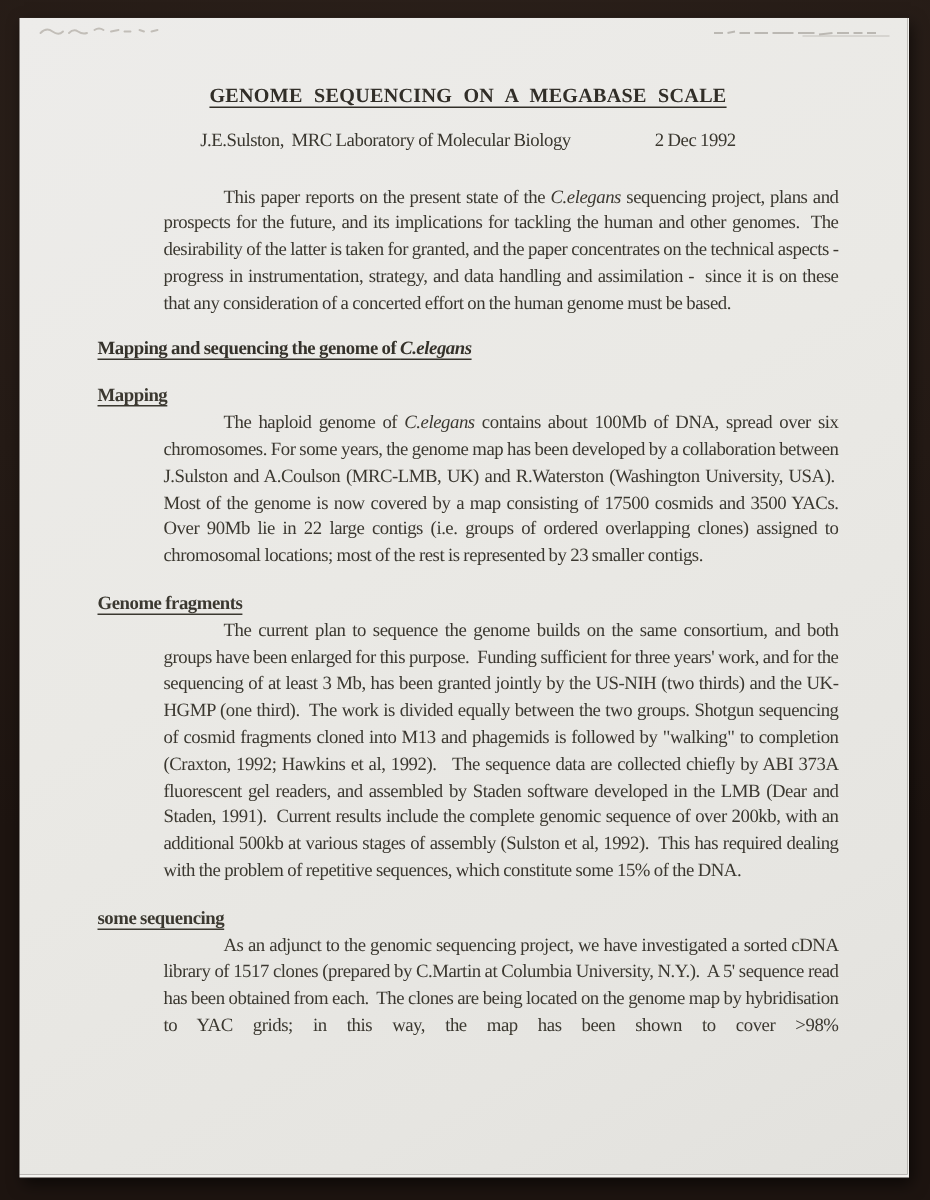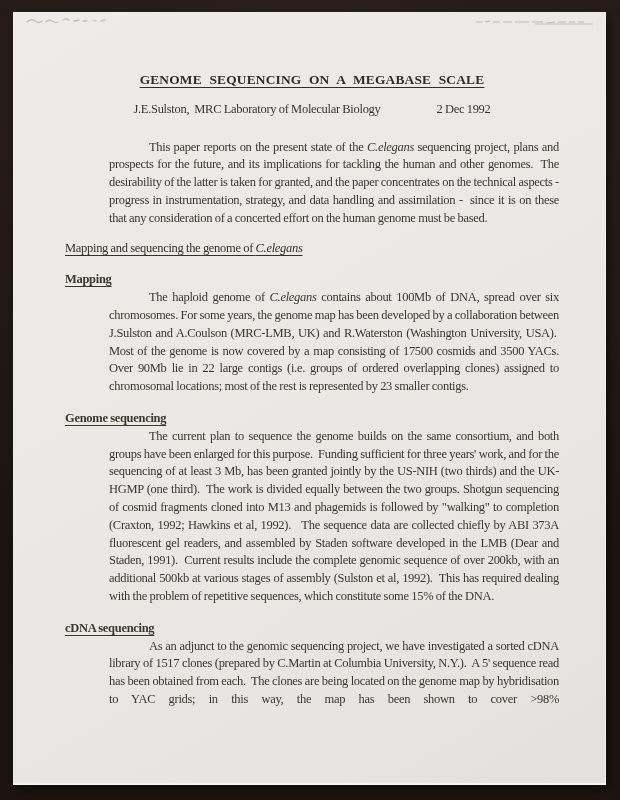--- a/index.html
+++ b/index.html
@@ -12,37 +12,37 @@
   .paper {
     position: absolute; left: 13px; top: 12px; width: 592px; height: 771px;
     background: linear-gradient(150deg, #edecea 0%, #eae9e5 45%, #e6e5e1 80%, #e2e1dd 100%);
     box-shadow: 2px 4px 10px rgba(0,0,0,0.6), 0 0 1px rgba(255,255,255,0.15);
     border-bottom: 2px solid #f5f4f1;
     border-right: 1px solid #f0efec;
   }
   .mark-left { position: absolute; left: 12px; top: 3px; width: 86px; height: 12px; opacity: .55; filter: blur(.4px); }
   .mark-right { position: absolute; right: 8px; top: 6px; width: 122px; height: 8px; opacity: .5; filter: blur(.3px); }
   .content {
-    position: absolute; left: 52px; top: 59px; width: 494px;
+    position: absolute; left: 52px; top: 43px; width: 494px;
     color: #3b3830; font-size: 12.5px; line-height: 17.8px;
     letter-spacing: -0.3px; word-spacing: -0.3px;
   }
   .title {
     text-align: center; font-weight: bold; font-size: 13.4px; color: #312e28;
     letter-spacing: 0.2px; word-spacing: 4px;
     text-decoration: underline; text-underline-offset: 3px;
   }
   .byline {
     display: flex; justify-content: center; gap: 56px;
     margin-top: 12px; white-space: pre-wrap; color: #3a372f; align-items: flex-end;
   }
   .para { text-align: justify; }
   .para.indent { text-indent: 40px; margin-left: 44px; }
   .para.cont { text-align-last: justify; }
-  .h1 { font-weight: normal; text-decoration: underline; text-underline-offset: 2.5px; color: #35322b; }
+  .h1 { font-weight: bold; text-decoration: underline; text-underline-offset: 2.5px; color: #35322b; }
   .h2 { text-decoration: underline; text-underline-offset: 2.5px; font-weight: bold; }
   .it { font-style: italic; }
   [data-name="intro-paragraph"] { margin-top: 20px; }
   [data-name="section-heading"] { margin-top: 12px; }
   [data-name="subheading-mapping"],
   [data-name="subheading-genome-sequencing"],
   [data-name="subheading-cdna-sequencing"] { margin-top: 14px; }
 </style>
 </head>
 <body data-name="photo-background">
@@ -65,20 +65,20 @@
     <div class="byline" data-name="byline">
       <span data-name="byline-author">J.E.Sulston,  MRC Laboratory of Molecular Biology</span>
       <span data-name="byline-date">2 Dec 1992</span>
     </div>
 
     <div data-name="document-blocks">
         <div class="para indent" data-name="intro-paragraph"><span>This paper reports on the present state of the </span><span class="it">C.elegans</span><span> sequencing project, plans and prospects for the future, and its implications for tackling the human and other genomes.&nbsp; The desirability of the latter is taken for granted, and the paper concentrates on the technical aspects - progress in instrumentation, strategy, and data handling and assimilation -&nbsp; since it is on these that any consideration of a concerted effort on the human genome must be based.</span></div>
         <div class="h1" data-name="section-heading"><span>Mapping and sequencing the genome of </span><span class="it">C.elegans</span></div>
         <div class="h2" data-name="subheading-mapping"><span>Mapping</span></div>
         <div class="para indent" data-name="mapping-paragraph"><span>The haploid genome of </span><span class="it">C.elegans</span><span> contains about 100Mb of DNA, spread over six chromosomes. For some years, the genome map has been developed by a collaboration between J.Sulston and A.Coulson (MRC-LMB, UK) and R.Waterston (Washington University, USA).&nbsp; Most of the genome is now covered by a map consisting of 17500 cosmids and 3500 YACs. Over 90Mb lie in 22 large contigs (i.e. groups of ordered overlapping clones) assigned to chromosomal locations; most of the rest is represented by 23 smaller contigs.</span></div>
-        <div class="h2" data-name="subheading-genome-sequencing"><span>Genome sequencing</span></div>
+        <div class="h2" data-name="subheading-genome-sequencing"><span>Genome fragments</span></div>
         <div class="para indent" data-name="genome-sequencing-paragraph"><span>The current plan to sequence the genome builds on the same consortium, and both groups have been enlarged for this purpose.&nbsp; Funding sufficient for three years' work, and for the sequencing of at least 3 Mb, has been granted jointly by the US-NIH (two thirds) and the UK-HGMP (one third).&nbsp; The work is divided equally between the two groups. Shotgun sequencing of cosmid fragments cloned into M13 and phagemids is followed by "walking" to completion (Craxton, 1992; Hawkins et al, 1992).&nbsp;&nbsp; The sequence data are collected chiefly by ABI 373A fluorescent gel readers, and assembled by Staden software developed in the LMB (Dear and Staden, 1991).&nbsp; Current results include the complete genomic sequence of over 200kb, with an additional 500kb at various stages of assembly (Sulston et al, 1992).&nbsp; This has required dealing with the problem of repetitive sequences, which constitute some 15% of the DNA.</span></div>
-        <div class="h2" data-name="subheading-cdna-sequencing"><span>cDNA sequencing</span></div>
+        <div class="h2" data-name="subheading-cdna-sequencing"><span>some sequencing</span></div>
         <div class="para indent cont" data-name="cdna-paragraph"><span>As an adjunct to the genomic sequencing project, we have investigated a sorted cDNA library of 1517 clones (prepared by C.Martin at Columbia University, N.Y.).&nbsp; A 5' sequence read has been obtained from each.&nbsp; The clones are being located on the genome map by hybridisation to YAC grids; in this way, the map has been shown to cover &gt;98%</span></div>
       </div>
 
   </div>
 </div>
 
 </body></html>

